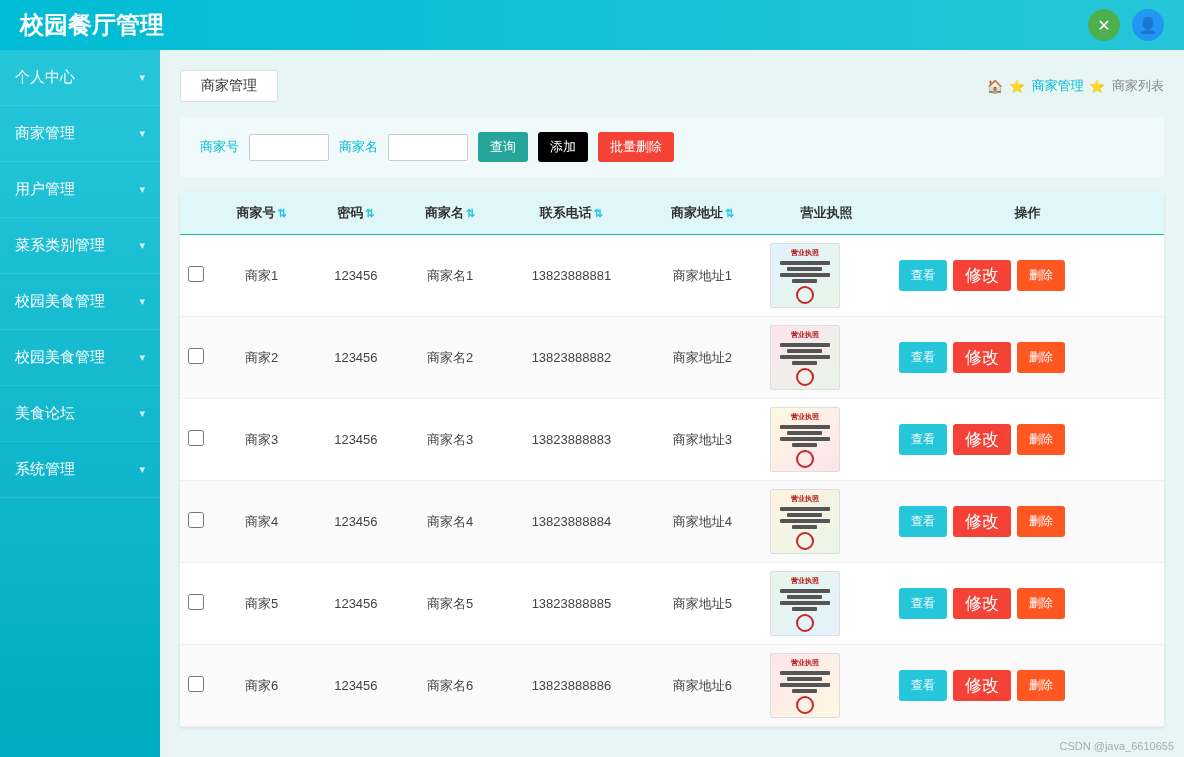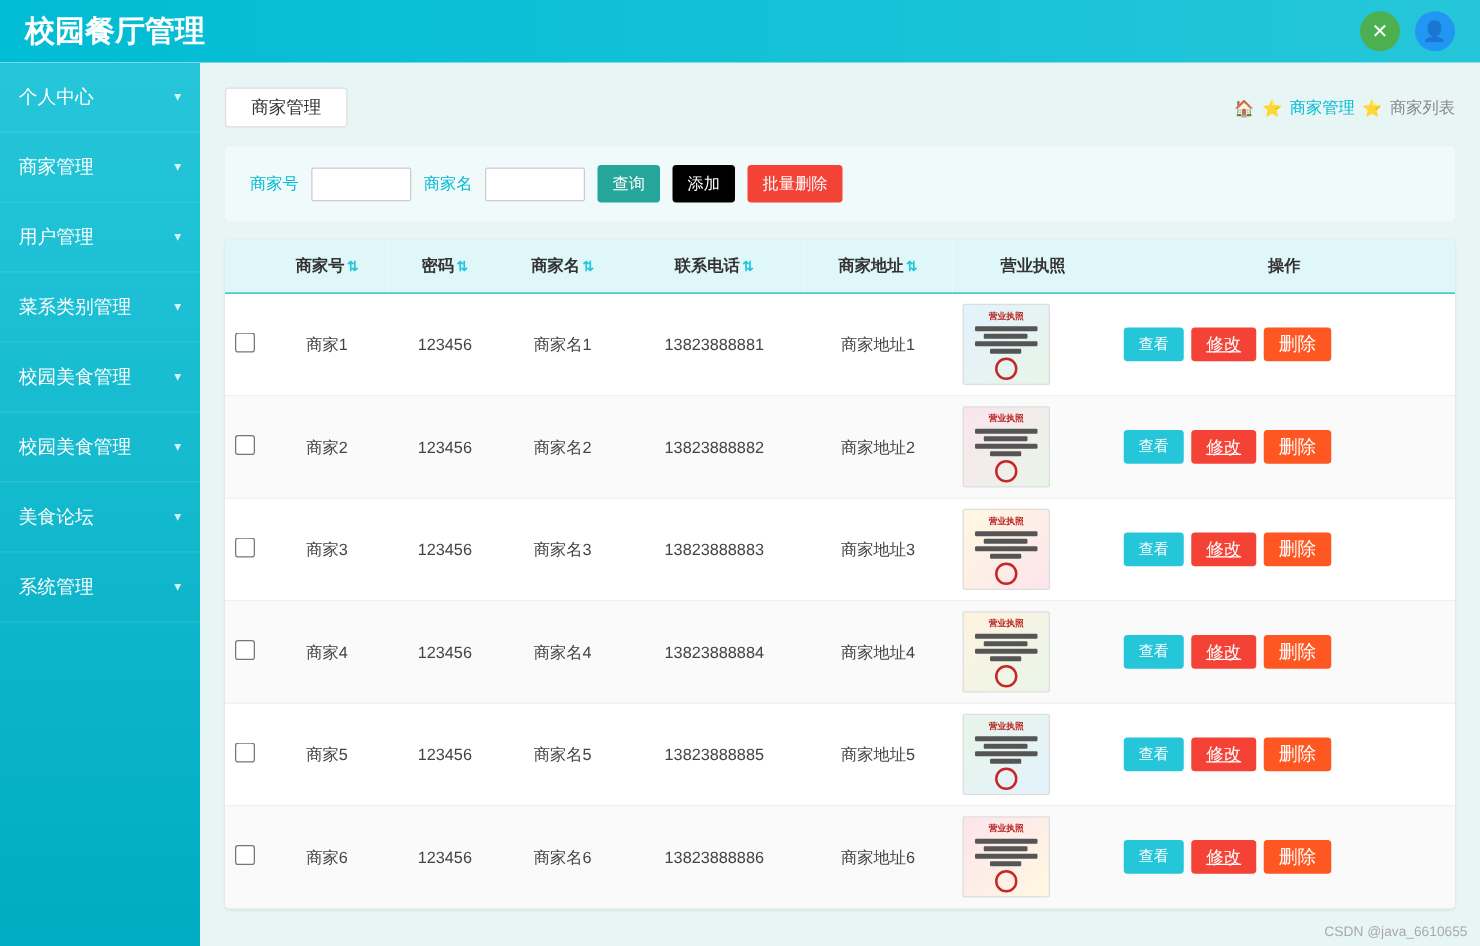--- a/index.html
+++ b/index.html
@@ -118,22 +118,22 @@
       border: none;
       border-radius: 3px;
       cursor: pointer;
       font-size: 13px;
       color: white;
     }
     .btn-search { background: #26a69a; }
     .btn-add { background: #000000; }
     .btn-delete { background: #f44336; text-align: right; }
     .btn-view { background: #26c6da; padding: 4px 12px; font-size: 12px; }
-    .btn-edit { background: #f44336; padding: 4px 12px; font-size: 14px; text-decoration: underline; }
-    .btn-remove { background: #ff5722; padding: 4px 12px; font-size: 15px; }
+    .btn-edit { background: #f44336; padding: 4px 12px; font-size: 17px; }
+    .btn-remove { background: #ff5722; padding: 4px 12px; font-size: 12px; }
 
     
     .table-container {
       background: white;
       border-radius: 4px;
       overflow: hidden;
       box-shadow: 0 1px 3px rgba(0,0,0,0.1);
     }
     table {
       width: 100%;

